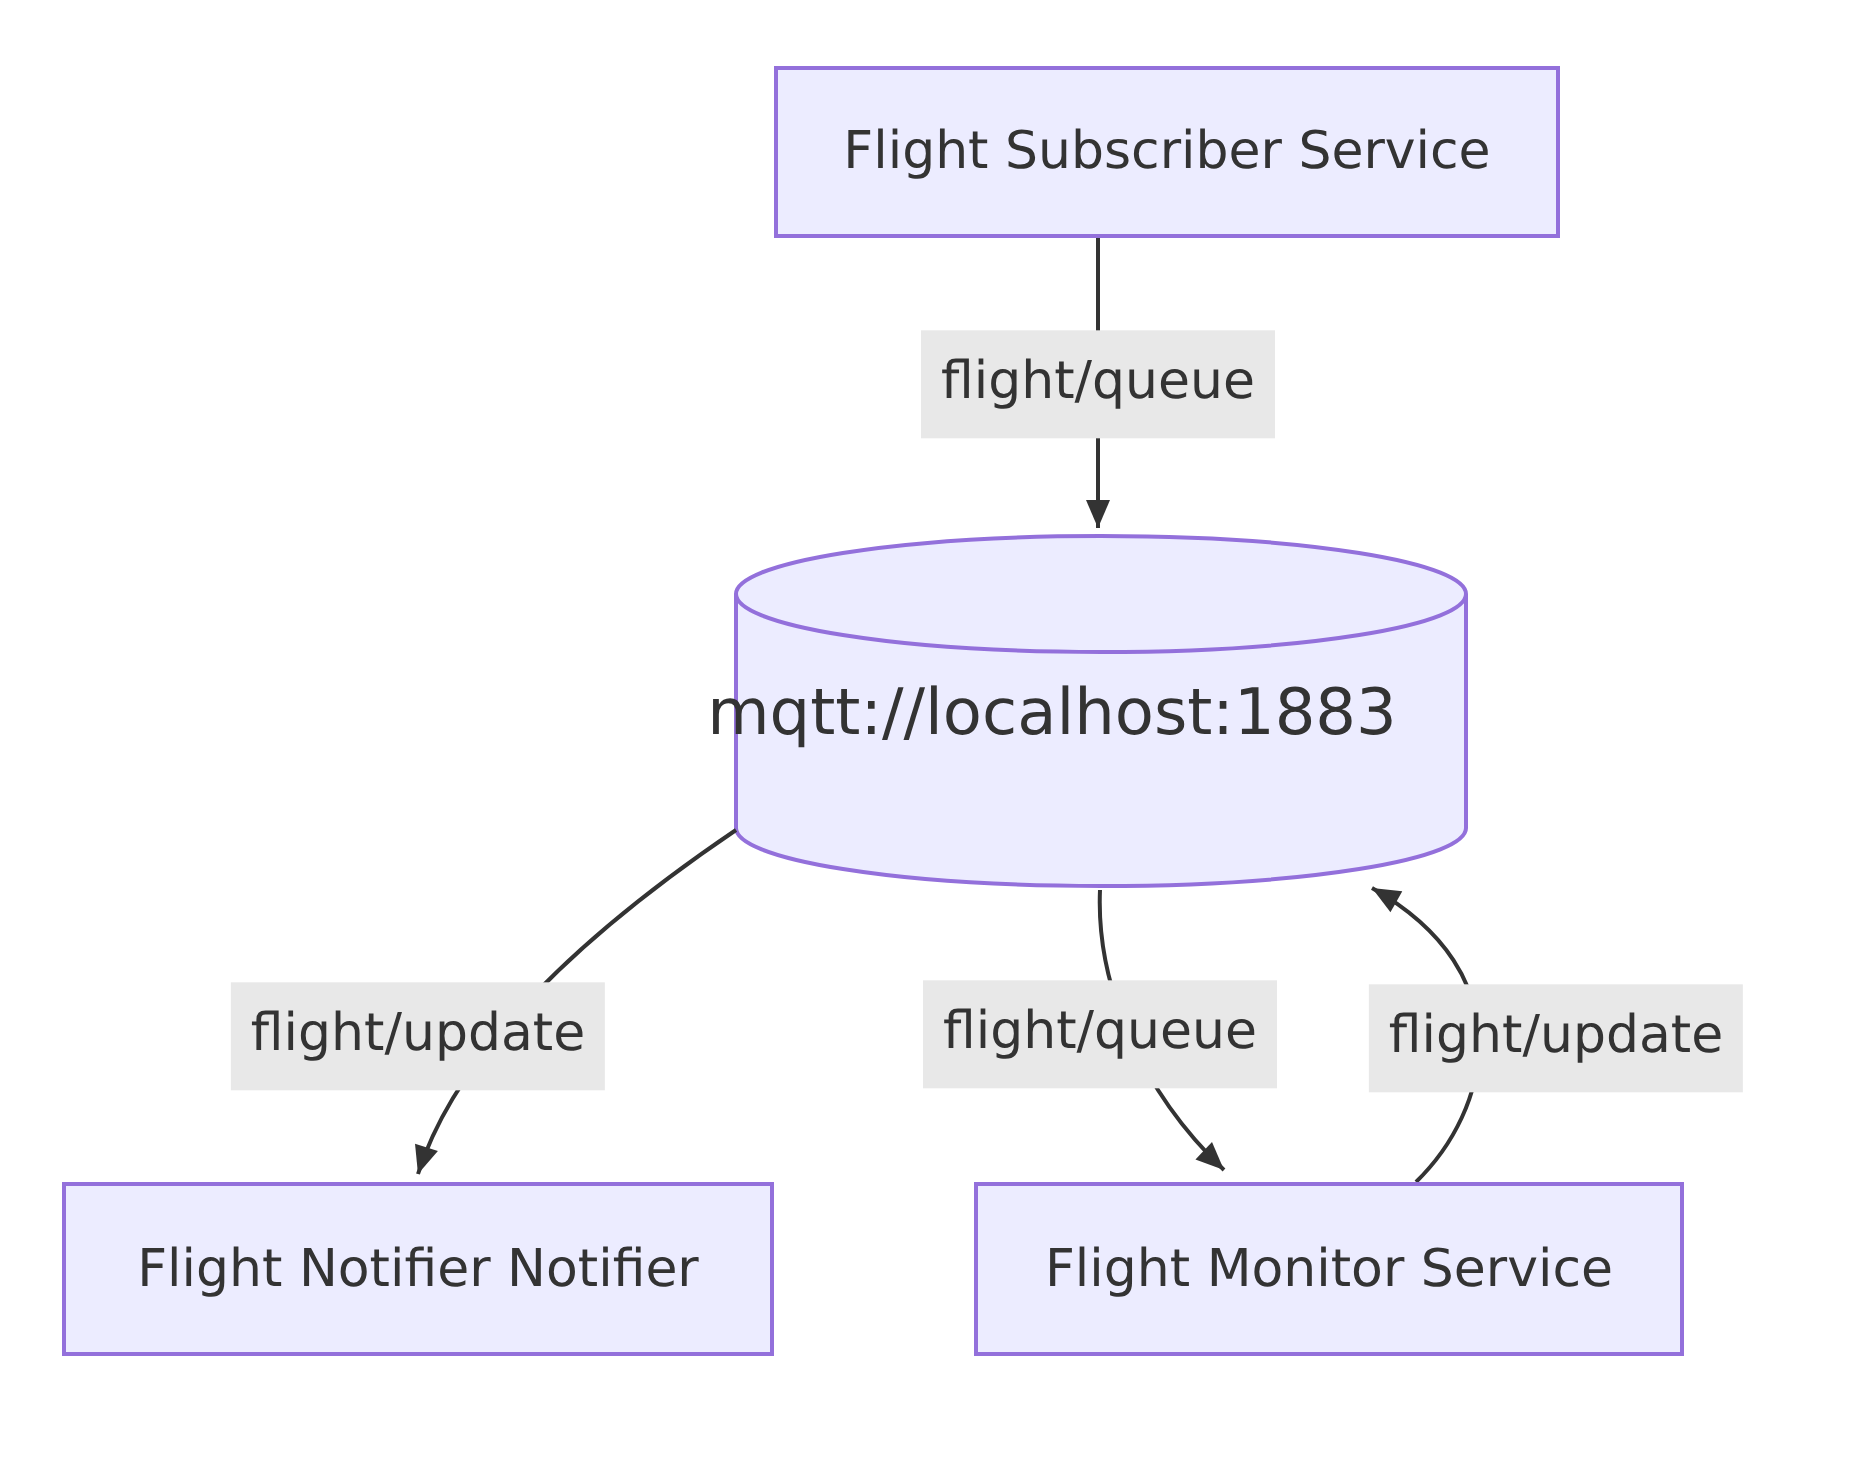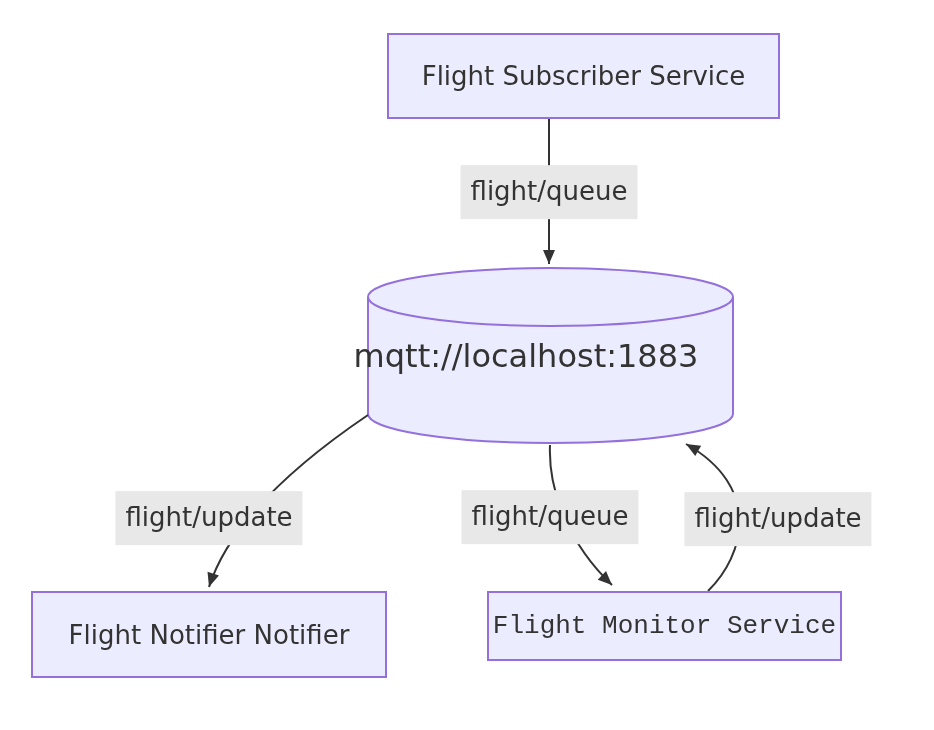--- a/index.html
+++ b/index.html
@@ -48,21 +48,21 @@
     border: 2px solid var(--node-border, #9370DB);
     color: var(--text, #333333);
     display: flex;
     align-items: center;
     justify-content: center;
     font-size: 26px;
     white-space: nowrap;
   }
   .node-subscriber { left: 363px; top: 33px;  width: 393px; height: 86px; margin-left: 24px; }
   .node-notifier   { left: 31px;  top: 591px; width: 356px; height: 87px; }
-  .node-monitor    { left: 487px; top: 591px; width: 355px; height: 70px; font-family: Liberation Mono, monospace; }
+  .node-monitor    { left: 487px; top: 591px; width: 355px; height: 87px; }
   .cylinder-label {
     position: absolute;
     left: 526px; top: 356px;
     transform: translate(-50%, -50%);
     color: var(--text, #333333);
     font-size: 32px;
     white-space: nowrap;
   }
   .edge-label {
     position: absolute;

